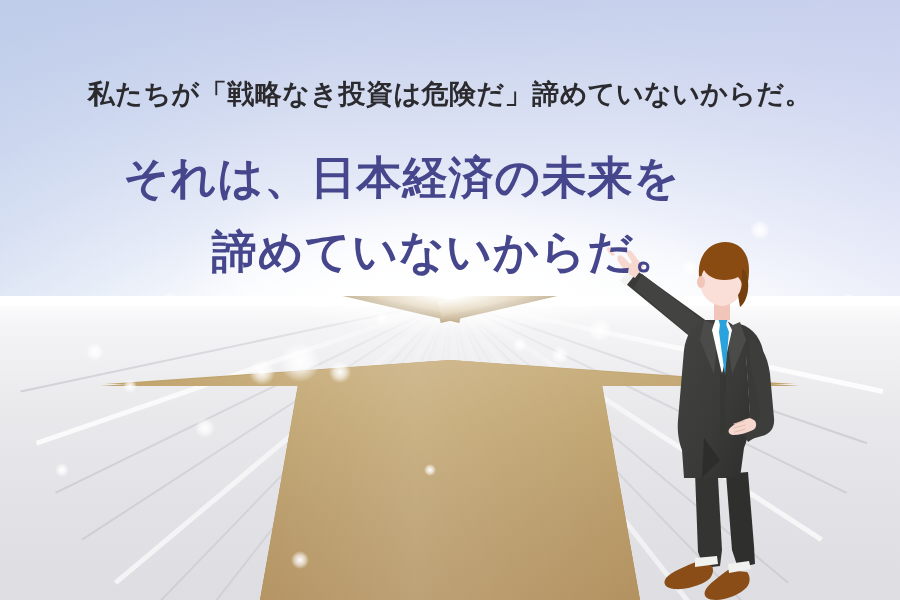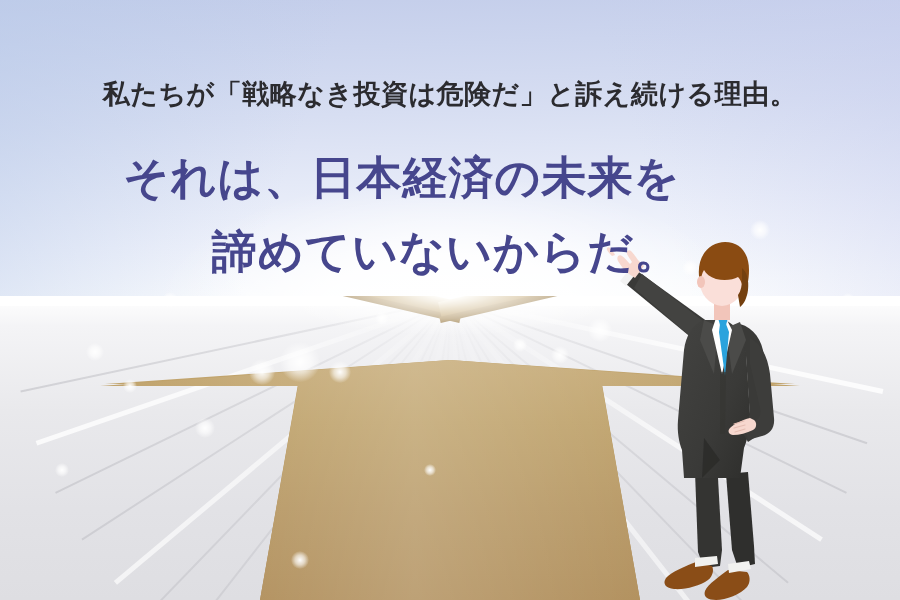--- a/index.html
+++ b/index.html
@@ -321,18 +321,18 @@
                c-5,3 -14,4 -22,2 c-6,-2 -10,-5 -12,-9
                c-2,3 -3,7 -3,11 z" fill="#8a4b12"></path>
       <path d="M142 36 c5,4 7,12 6,22 c-1,8 -4,14 -8,17 l-2,-12
                c3,-4 4,-10 4,-16 z" fill="#74400f"></path>
 
       <ellipse cx="101" cy="50" rx="4" ry="6" fill="#f2c5ba"></ellipse>
     </g>
   </svg>
 
   <div class="copy">
-    <div class="kicker">私たちが「戦略なき投資は危険だ」と訴え続ける理由。</div>
+    <div class="kicker">私たちが「戦略なき投資は危険だ」諦めていないからだ。</div>
     <div class="head l1">それは、日本経済の未来を</div>
     <div class="head l2">諦めていないからだ。</div>
   </div>
 
 </div>
 
 </body></html>

